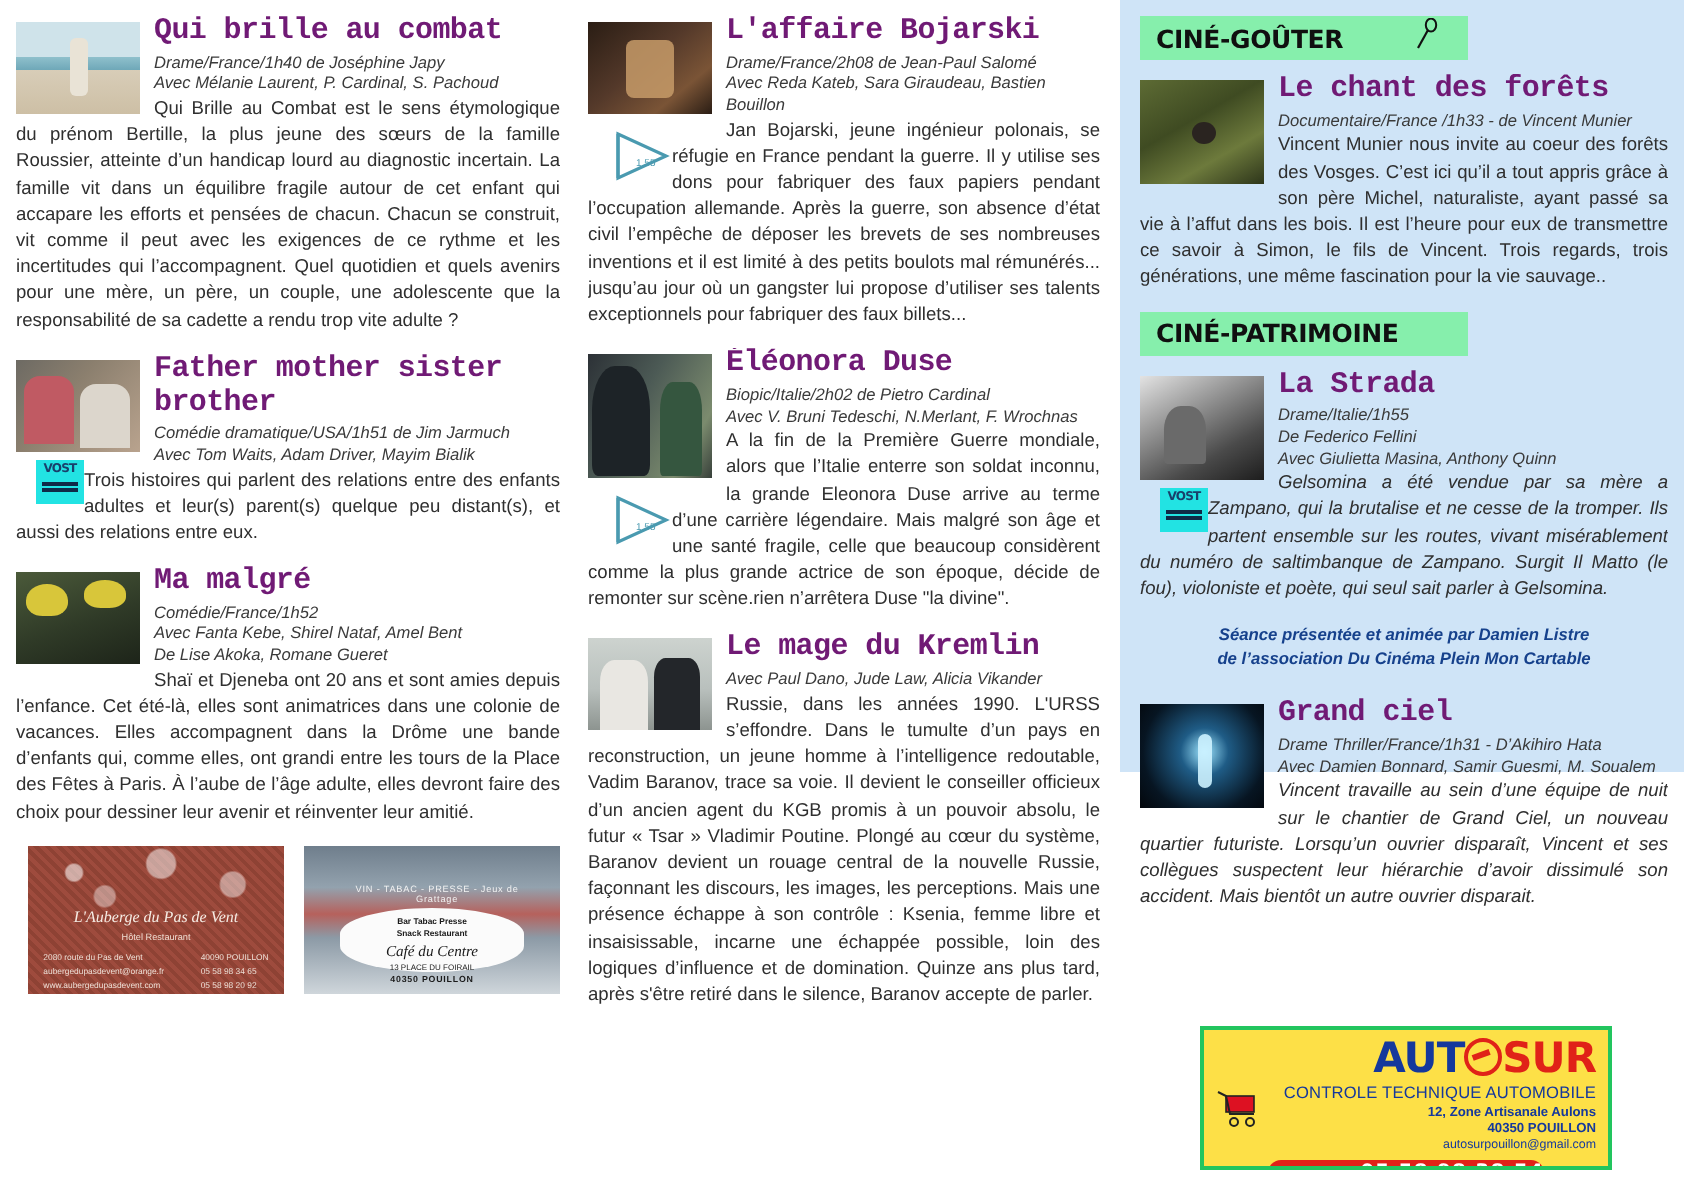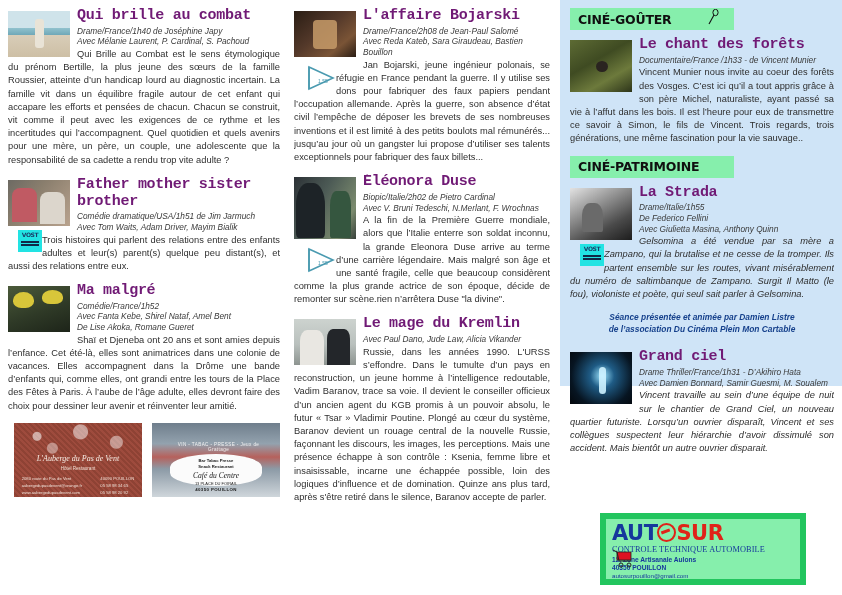--- a/index.html
+++ b/index.html
@@ -290,25 +290,25 @@
     font-family: "Liberation Serif", serif; font-style: italic; font-size: 7.6px; line-height: 1.4;
   }
   .bcard-cafe .bc-oval .t3 { font-size: 4px; line-height: 1.5; }
   .bcard-cafe .bc-oval .t4 { font-size: 4.4px; font-weight: bold; letter-spacing: .4px; }
 
   
   .autosur-wrap {
     position: absolute;
     left: 40px; bottom: 10px;
     width: 206px; height: 72px;
-    background: #86efac;
-    border: 6px solid #22c55e;
+    background: #fde047;
+    border: 2px solid #22c55e;
     box-sizing: border-box;
     padding: 3px 6px;
-    text-align: left;
+    text-align: right;
     overflow: hidden;
   }
   .as-logo {
     font-family: "DejaVu Sans", sans-serif;
     font-weight: bold;
     font-size: 21px;
     letter-spacing: -0.5px;
     line-height: 1;
     color: #15389c;
     margin-top: 1px;
@@ -323,21 +323,21 @@
     position: relative;
     vertical-align: -2px;
     margin: 0 0px;
   }
   .as-logo .ring::after {
     content:"";
     position:absolute; left:2px; top:5px; width:9px; height:2.6px;
     background:#e02218; transform: rotate(-20deg);
   }
   .as-sub {
-    font-family: Liberation Serif, serif;
+    font-family: Liberation Sans, sans-serif;
     font-size: 8.3px;
     letter-spacing: .1px;
     color: #15389c;
     margin-top: 1px;
   }
   .as-addr {
     font-size: 6.6px;
     font-weight: bold;
     color: #15389c;
     line-height: 1.25;

